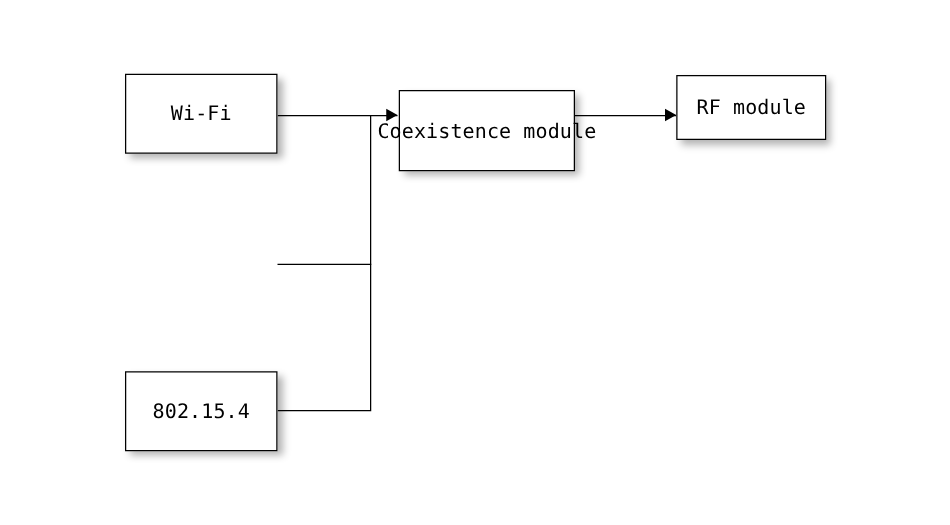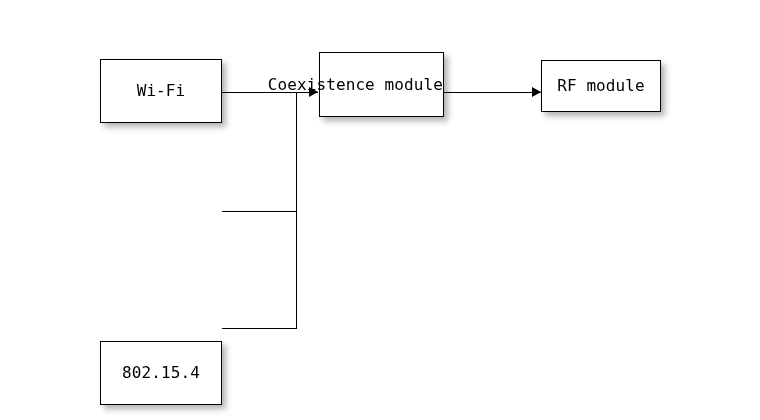--- a/index.html
+++ b/index.html
@@ -75,25 +75,25 @@
   <div class="arrowhead" style="left:309px; top:87px;"></div>
 
   <div class="hline" style="left:440px; top:92px; width:101px;"></div>
   <div class="arrowhead" style="left:532px; top:87px;"></div>
 
   <div class="node" style="left:100px; top:59px; width:122px; height:64px;">
     <span class="node-label">Wi-Fi</span>
   </div>
 
 
-  <div class="node" style="left:100px; top:297px; width:122px; height:64px;margin-top:44px;">
+  <div class="node" style="left:100px; top:297px; width:122px; height:64px;">
     <span class="node-label">802.15.4</span>
   </div>
 
-  <div class="node" style="left:319px; top:52px; width:125px; height:65px;justify-content:flex-end;">
+  <div class="node" style="left:319px; top:72px; width:141px; height:65px;">
     <span class="node-label">Coexistence module</span>
   </div>
 
   <div class="node" style="left:541px; top:60px; width:120px; height:52px;">
     <span class="node-label">RF module</span>
   </div>
 
 </div>
 
 </body></html>

